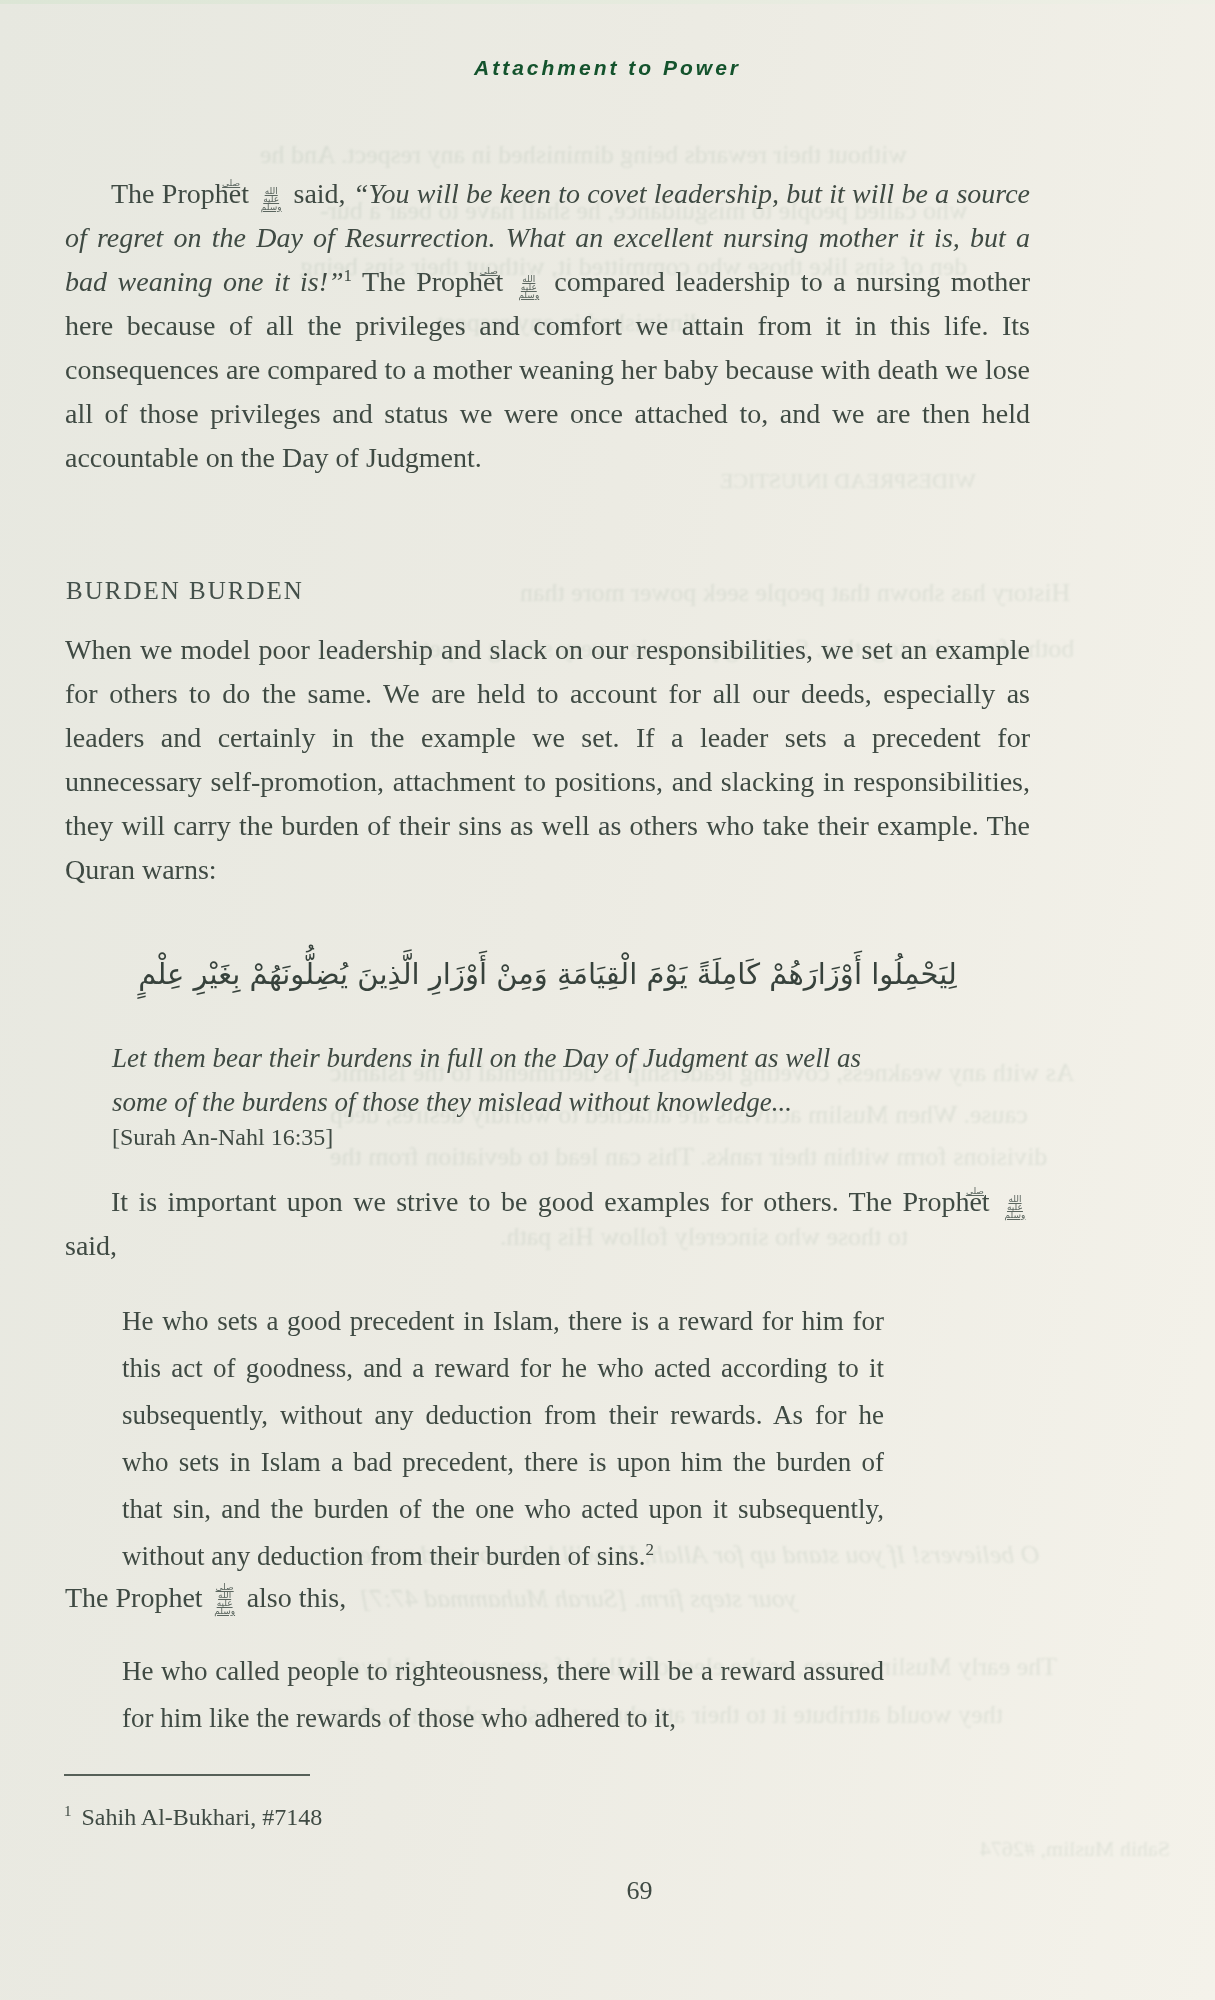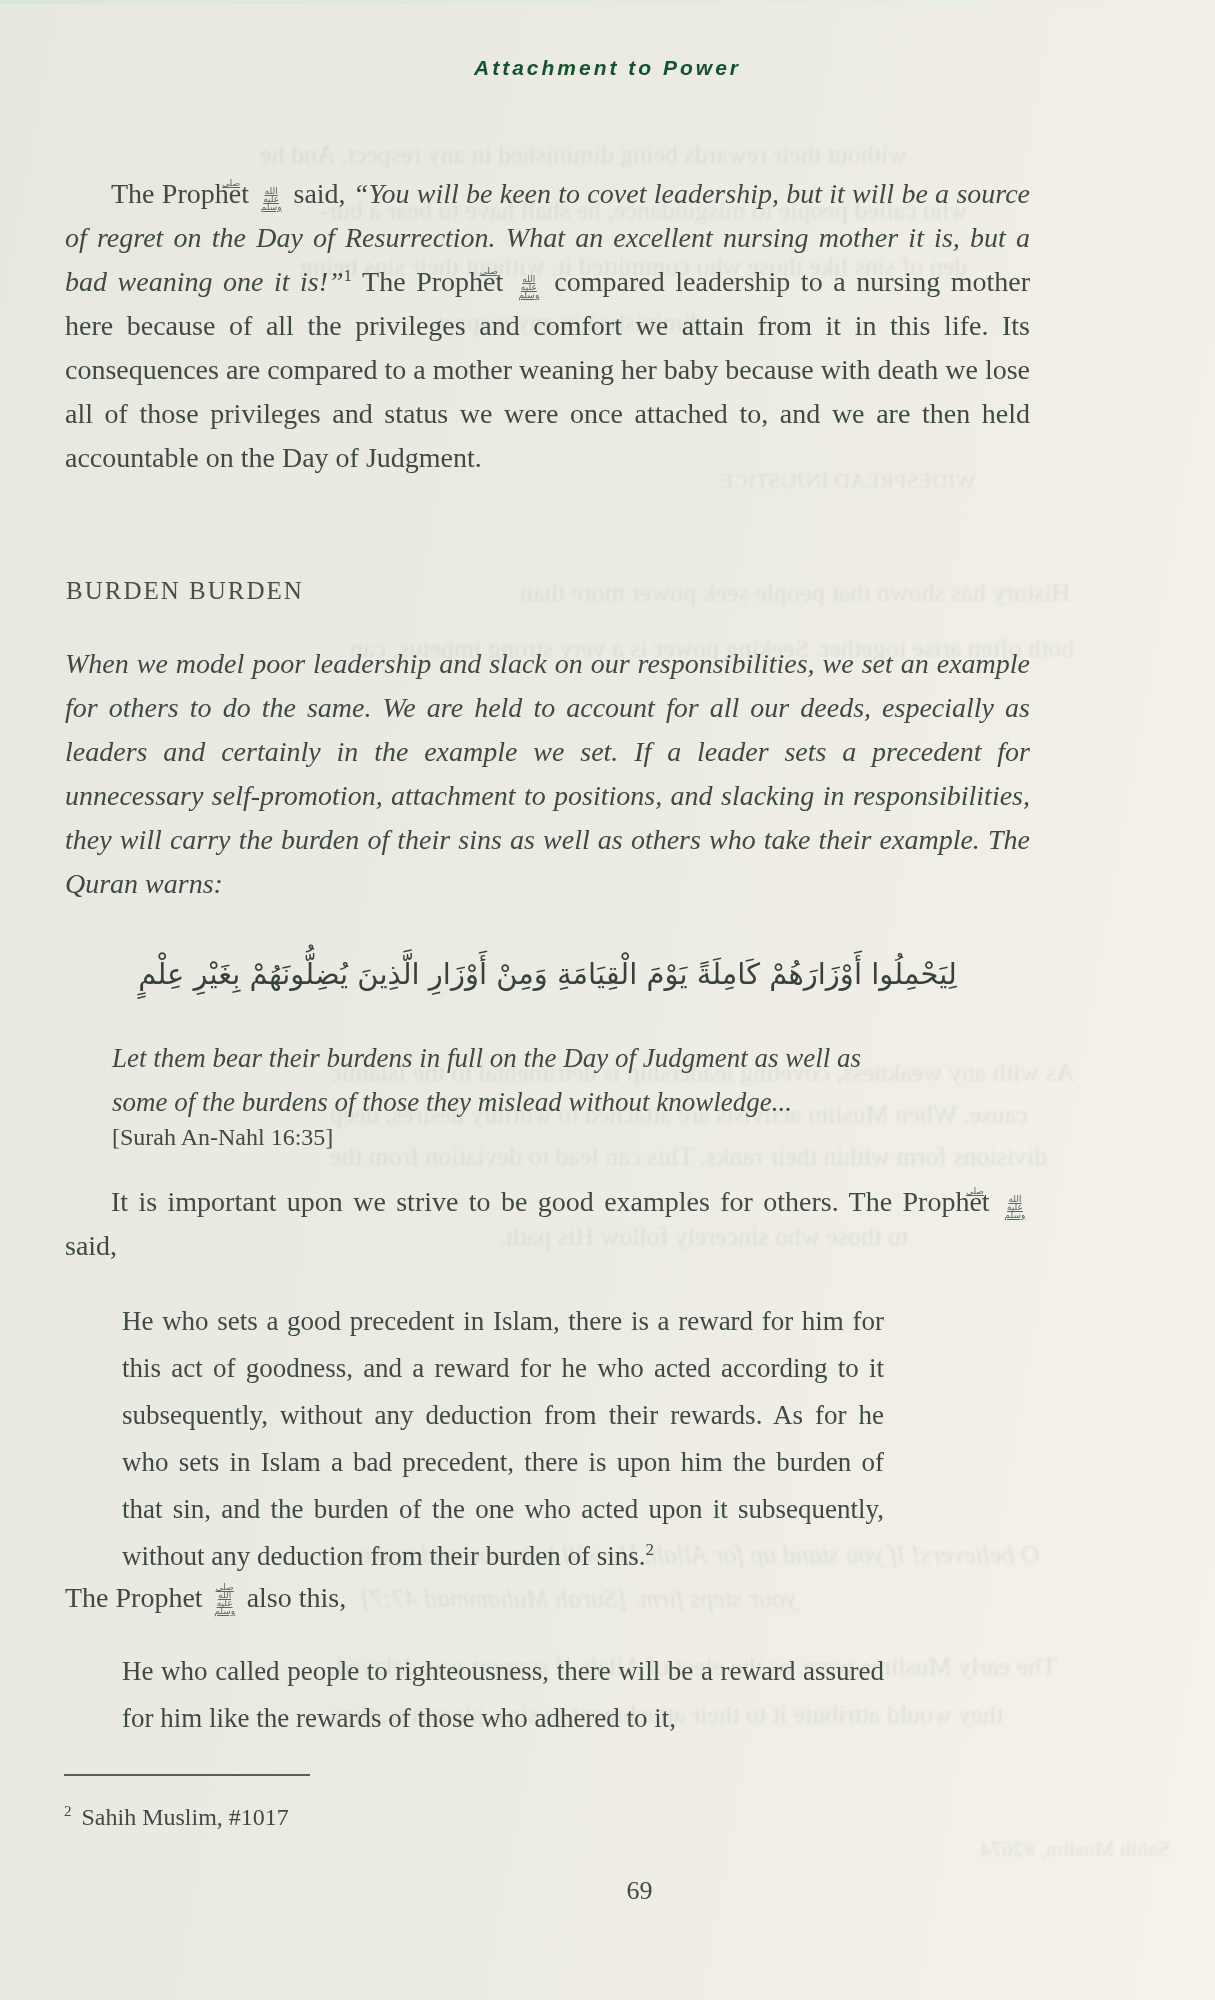--- a/index.html
+++ b/index.html
@@ -12,21 +12,21 @@
     background:linear-gradient(to right,#d9e5d3,#eef0e6);opacity:.8;}
   .running-header{position:absolute;top:56px;left:0;width:100%;text-align:center;
     font-family:"Liberation Sans",sans-serif;font-weight:bold;font-style:italic;
     font-size:21px;letter-spacing:3px;color:#14532d;}
   .body-text{position:absolute;left:65px;width:965px;font-size:28px;line-height:44px;
     text-align:justify;margin:0;}
   .indent{text-indent:46px;}
   .p1{top:172px;}
   .section-heading{position:absolute;left:66px;top:577px;font-size:25px;
     letter-spacing:2px;color:#44504a;margin:0;font-weight:normal;}
-  .p2{top:642px;font-style:italic;}
+  .p2{top:628px;}
   .arabic-verse{position:absolute;top:938px;left:65px;width:965px;text-align:center;
     direction:rtl;font-family:"DejaVu Sans",sans-serif;font-size:29px;line-height:72px;
     color:#37423c;margin:0;}
   .quote-translation{position:absolute;left:112px;top:1036px;width:800px;
     font-style:italic;font-size:27px;line-height:44px;margin:0;}
   .quote-source{position:absolute;left:112px;top:1124px;font-size:24px;margin:0;}
   .p3{top:1180px;}
   .hadith-quote{position:absolute;left:122px;width:762px;font-size:27px;
     line-height:47px;text-align:justify;margin:0;}
   .q1{top:1298px;}
@@ -91,17 +91,17 @@
 <blockquote class="hadith-quote q1"><span>He who sets a good precedent in Islam, there is a reward for him for this act of goodness, and a reward for he who acted according to it subsequently, without any deduction from their rewards. As for he who sets in Islam a bad precedent, there is upon him the burden of that sin, and the burden of the one who acted upon it subsequently, without any deduction from their burden of sins.</span><span class="seg-sup">2</span></blockquote>
 
 <p class="leadin2"><span>The Prophet </span><span class="seg-honorific">صلى الله عليه وسلم</span><span> also this,</span></p>
 
 <blockquote class="hadith-quote q2">He who called people to righteousness, there will be a reward assured for him like the rewards of those who adhered to it,</blockquote>
 
 <div class="footnote-rule"></div>
 
 <div class="footnotes">
   <div>
-    <span class="footnote-marker">2</span><span>Sahih Muslim, #1017</span>
+    <span class="footnote-marker">1</span><span>Sahih Al-Bukhari, #7148</span>
   </div>
 </div>
 
 <p class="page-number">69</p>
 
 </body></html>

